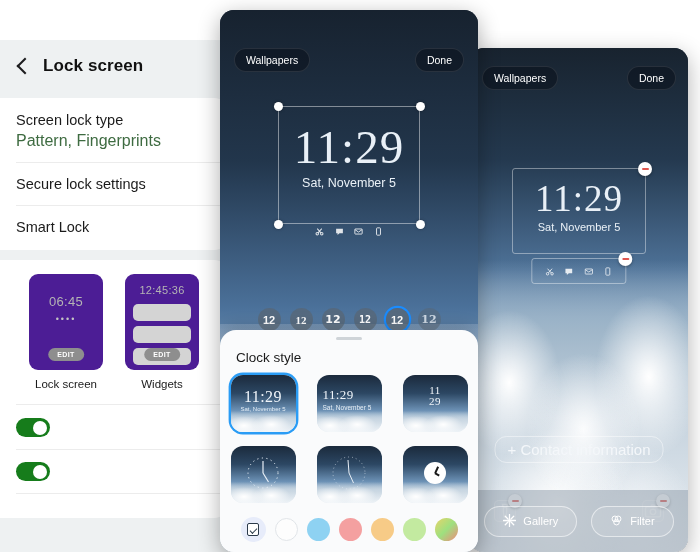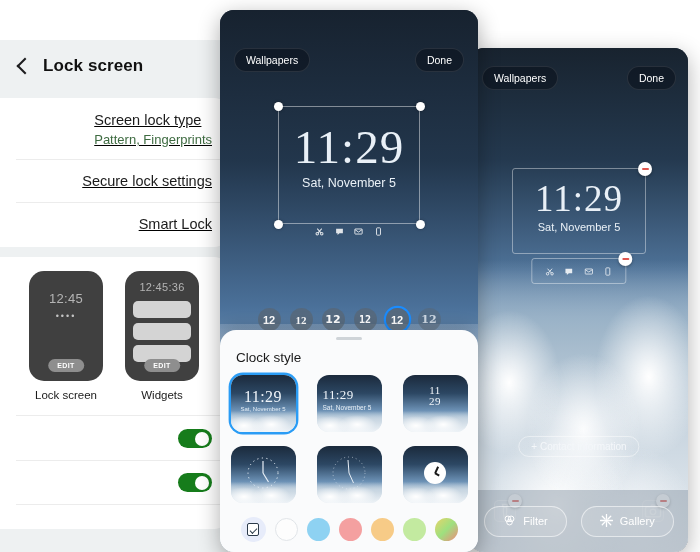--- a/index.html
+++ b/index.html
@@ -26,50 +26,50 @@
     flex: 0 0 auto; margin-left: 3px;
   }
   .settings-title { font-size: 17px; font-weight: 700; color: #111; letter-spacing: .1px; }
 
   .card {
     background: #fff; border-radius: 0 14px 14px 0; margin: 6px 0 0 0;
     padding: 0 0 2px 0; overflow: hidden;
   }
   .row {
     padding: 13px 16px 12px 16px; position: relative;
-    display: flex; align-items: center; justify-content: flex-end; text-decoration: underline;
+    display: flex; align-items: center; justify-content: flex-start;
   }
   .row + .row::before {
     content: ""; position: absolute; left: 16px; right: 0; top: 0;
     height: 1px; background: #ececec;
   }
   .row-texts { min-width: 0; }
   .row-title { font-size: 14.5px; color: #1b1b1b; line-height: 1.25; }
-  .row-sub { font-size: 13px; color: #3e6b41; margin-top: 3px; }
+  .row-sub { font-size: 16px; color: #3e6b41; margin-top: 3px; }
 
   .toggle {
     width: 34px; height: 19px; border-radius: 10px; position: relative; flex: 0 0 auto;
   }
   .toggle.on { background: #167c1b; }
   .toggle.off { background: #fff; border: 1.5px solid #b9bdbd; }
   .toggle .knob {
     position: absolute; top: 2.5px; width: 14px; height: 14px;
     border-radius: 50%; background: #fff;
   }
   .toggle.on .knob { right: 3px; }
   .toggle.off .knob { left: 2px; background: #b9bdbd; }
 
   
   .preview-card {
     background: #fff; border-radius: 0 14px 14px 0; margin-top: 10px; padding: 14px 0 0 0;
   }
   .previews { display: flex; gap: 22px; justify-content: center; padding: 0 10px; }
   .preview { width: 74px; text-align: center; }
   .thumb {
-    width: 74px; height: 110px; background: #404040; border-radius: 15px;
+    width: 74px; height: 96px; background: #4c1d95; border-radius: 9px;
     position: relative; overflow: hidden;
   }
   .thumb .t-time {
     position: absolute; left: 0; right: 0; top: 20px; text-align: center;
     font-size: 13px; color: #b4b4b4; letter-spacing: .3px;
   }
   .thumb.widgets .t-time { font-size: 11px; top: 10px; }
   .thumb .dots {
     position: absolute; left: 0; right: 0; top: 40px; text-align: center;
     font-size: 9px; color: #c3c3c3; letter-spacing: 2px;
@@ -291,21 +291,21 @@
   }
   .r-shortcuts {
     position: absolute; left: 50%; transform: translateX(-50%); top: 210px;
     border: 1px solid rgba(255,255,255,.40); border-radius: 3px;
     padding: 3px 10px; white-space: nowrap;
   }
   .r-shortcuts span { margin: 0 3px; }
   .contact-btn {
     position: absolute; left: 50%; transform: translateX(-50%); top: 388px;
     border: 1px solid rgba(255,255,255,.45); border-radius: 12px;
-    color: #f4f7fa; font-size: 10px; padding: 4px 12px; white-space: nowrap;
+    color: #f4f7fa; font-size: 15px; padding: 4px 12px; white-space: nowrap;
   }
   .r-lock-ico {
     position: absolute; left: 24px; top: 452px; width: 22px; height: 22px;
     border: 1px solid rgba(255,255,255,.55); border-radius: 5px;
     background: rgba(255,255,255,.12);
   }
   .r-cam-ico {
     position: absolute; right: 24px; top: 452px; width: 22px; height: 22px;
     border: 1px solid rgba(255,255,255,.55); border-radius: 5px;
     background: rgba(255,255,255,.12);
@@ -351,21 +351,21 @@
           <div class="row-title">Smart Lock</div>
         </div>
       </div>
     </div>
 
     <div class="preview-card">
       <div class="previews">
 
         <div class="preview">
           <div class="thumb">
-            <div class="t-time">12:45</div>
+            <div class="t-time">06:45</div>
             <div class="dots">••••</div>
             <div class="edit-pill">EDIT</div>
           </div>
           <div class="preview-label">Lock screen</div>
         </div>
 
         <div class="preview">
           <div class="thumb widgets">
             <div class="t-time">12:45:36</div>
             <div class="wbar b1"></div>
@@ -462,36 +462,36 @@
           <path d="M9 7l1.4-2h3.2L15 7"></path>
         </svg>
       <div class="minus-badge" style="right:-7px; top:-7px;">
           <i></i>
         </div>
     </div>
 
     <div class="r-bottom">
       <div class="r-btn">
         <span>
+          <svg width="13" height="13" viewBox="0 0 24 24" fill="#fff">
+              <circle cx="12" cy="12" r="3"></circle>
+              <path d="M12 1v7M12 16v7M1 12h7M16 12h7M4.2 4.2l5 5M14.8 14.8l5 5M19.8 4.2l-5 5M9.2 14.8l-5 5" stroke="#fff" stroke-width="2.4" stroke-linecap="round"></path>
+            </svg>
+        </span>
+        <span>Gallery</span>
+      </div>
+      <div class="r-btn">
+        <span>
           <svg width="13" height="13" viewBox="0 0 24 24" fill="none" stroke="#fff" stroke-width="1.8">
               <circle cx="9" cy="9" r="5.2"></circle>
               <circle cx="15" cy="9" r="5.2"></circle>
               <circle cx="12" cy="15" r="5.2"></circle>
             </svg>
         </span>
         <span>Filter</span>
-      </div>
-      <div class="r-btn">
-        <span>
-          <svg width="13" height="13" viewBox="0 0 24 24" fill="#fff">
-              <circle cx="12" cy="12" r="3"></circle>
-              <path d="M12 1v7M12 16v7M1 12h7M16 12h7M4.2 4.2l5 5M14.8 14.8l5 5M19.8 4.2l-5 5M9.2 14.8l-5 5" stroke="#fff" stroke-width="2.4" stroke-linecap="round"></path>
-            </svg>
-        </span>
-        <span>Gallery</span>
       </div>
     </div>
   </div>
 
   <div class="phone-c">
     <div class="wall"></div>
     <div class="clouds"></div>
 
     <div class="c-topbar">
       <div class="pill">Wallpapers</div>

